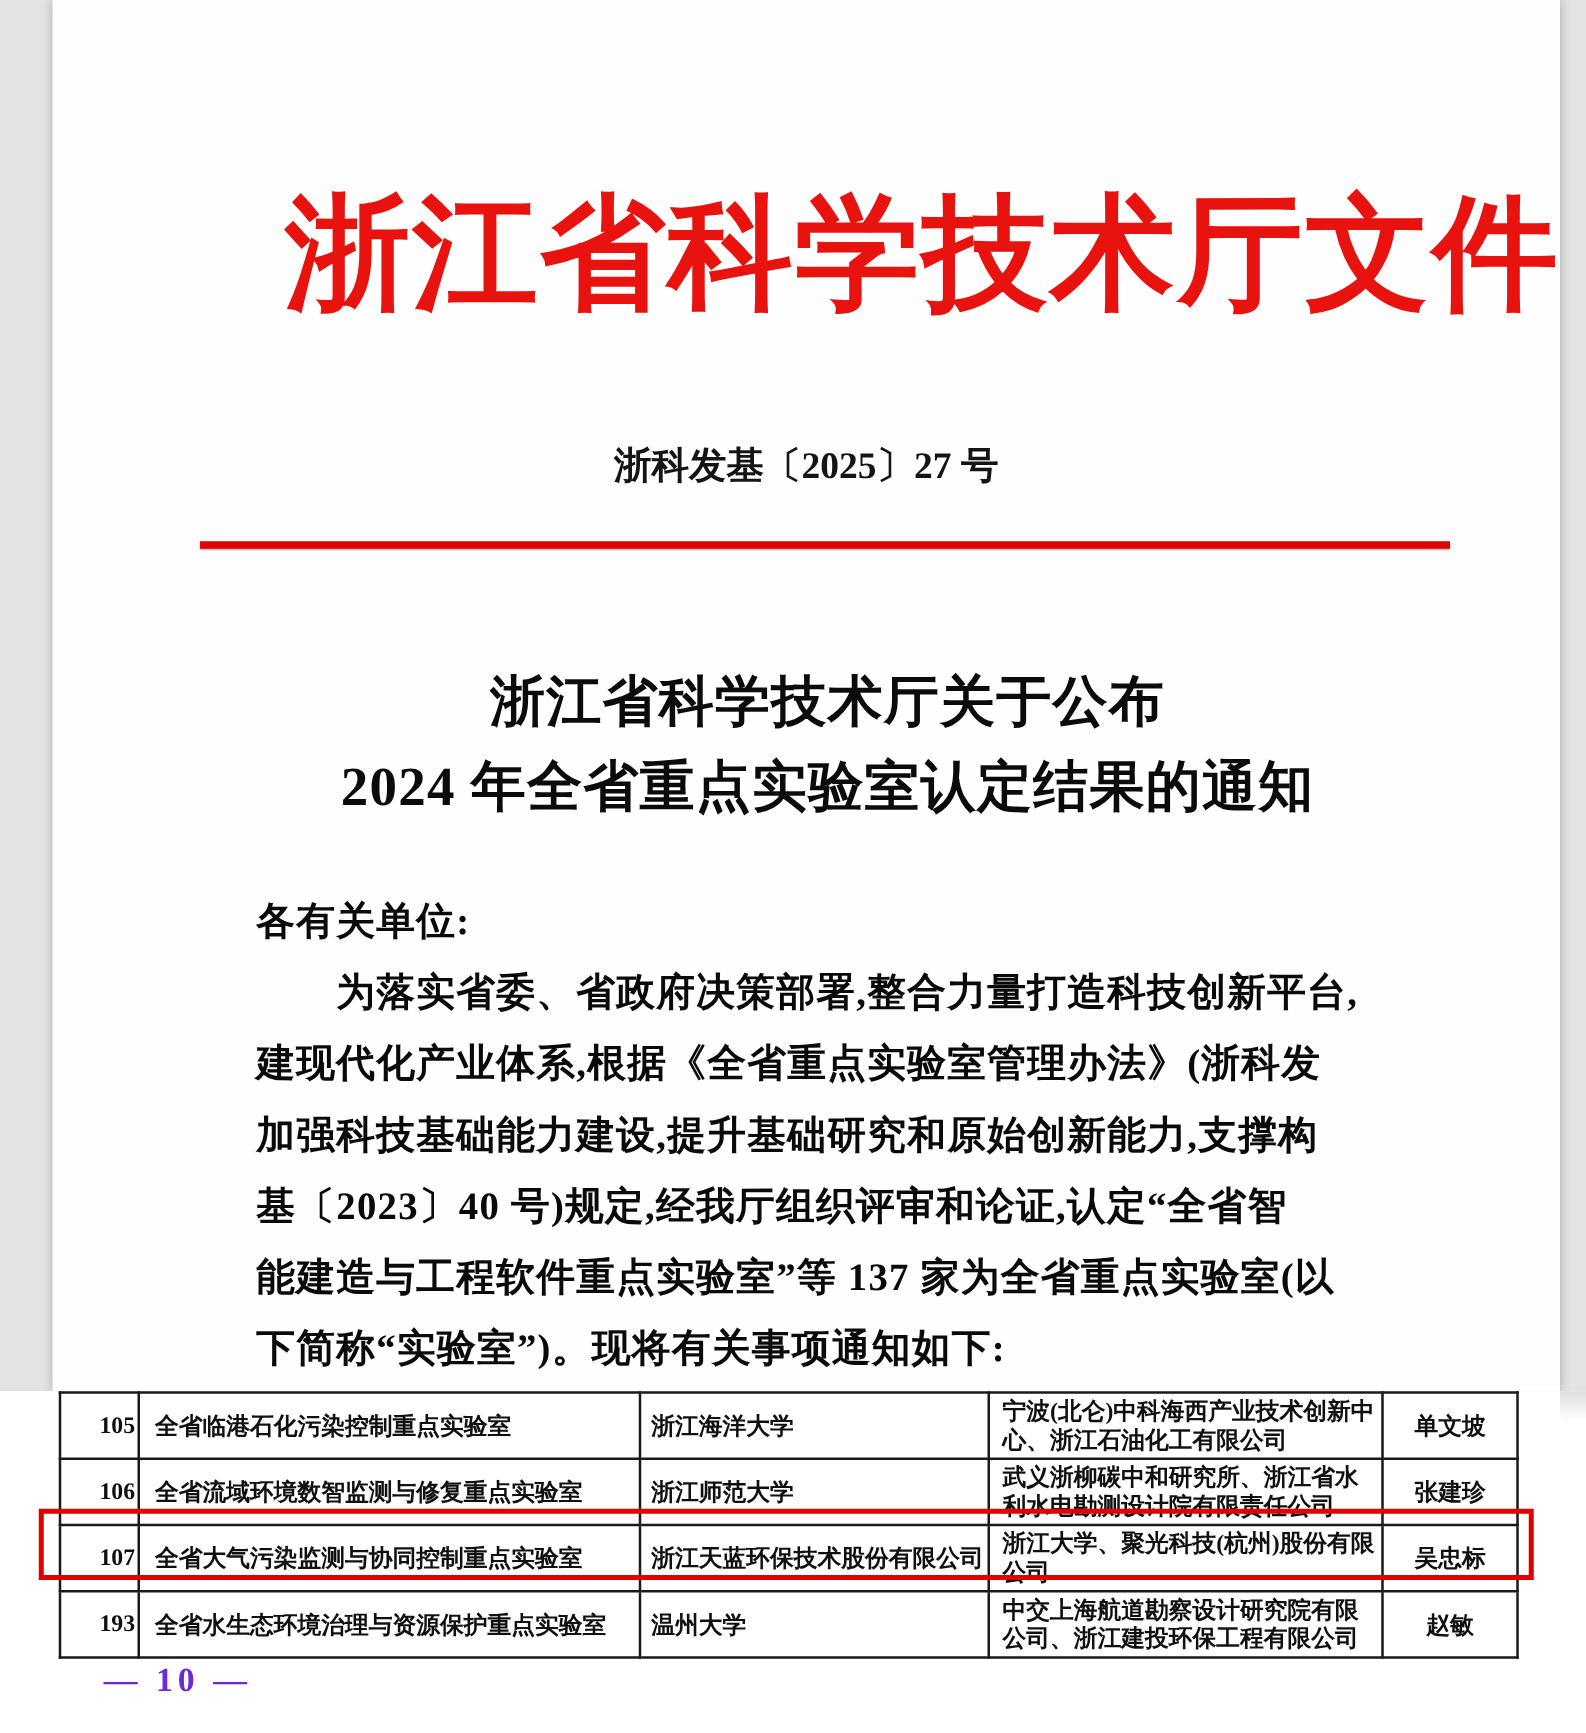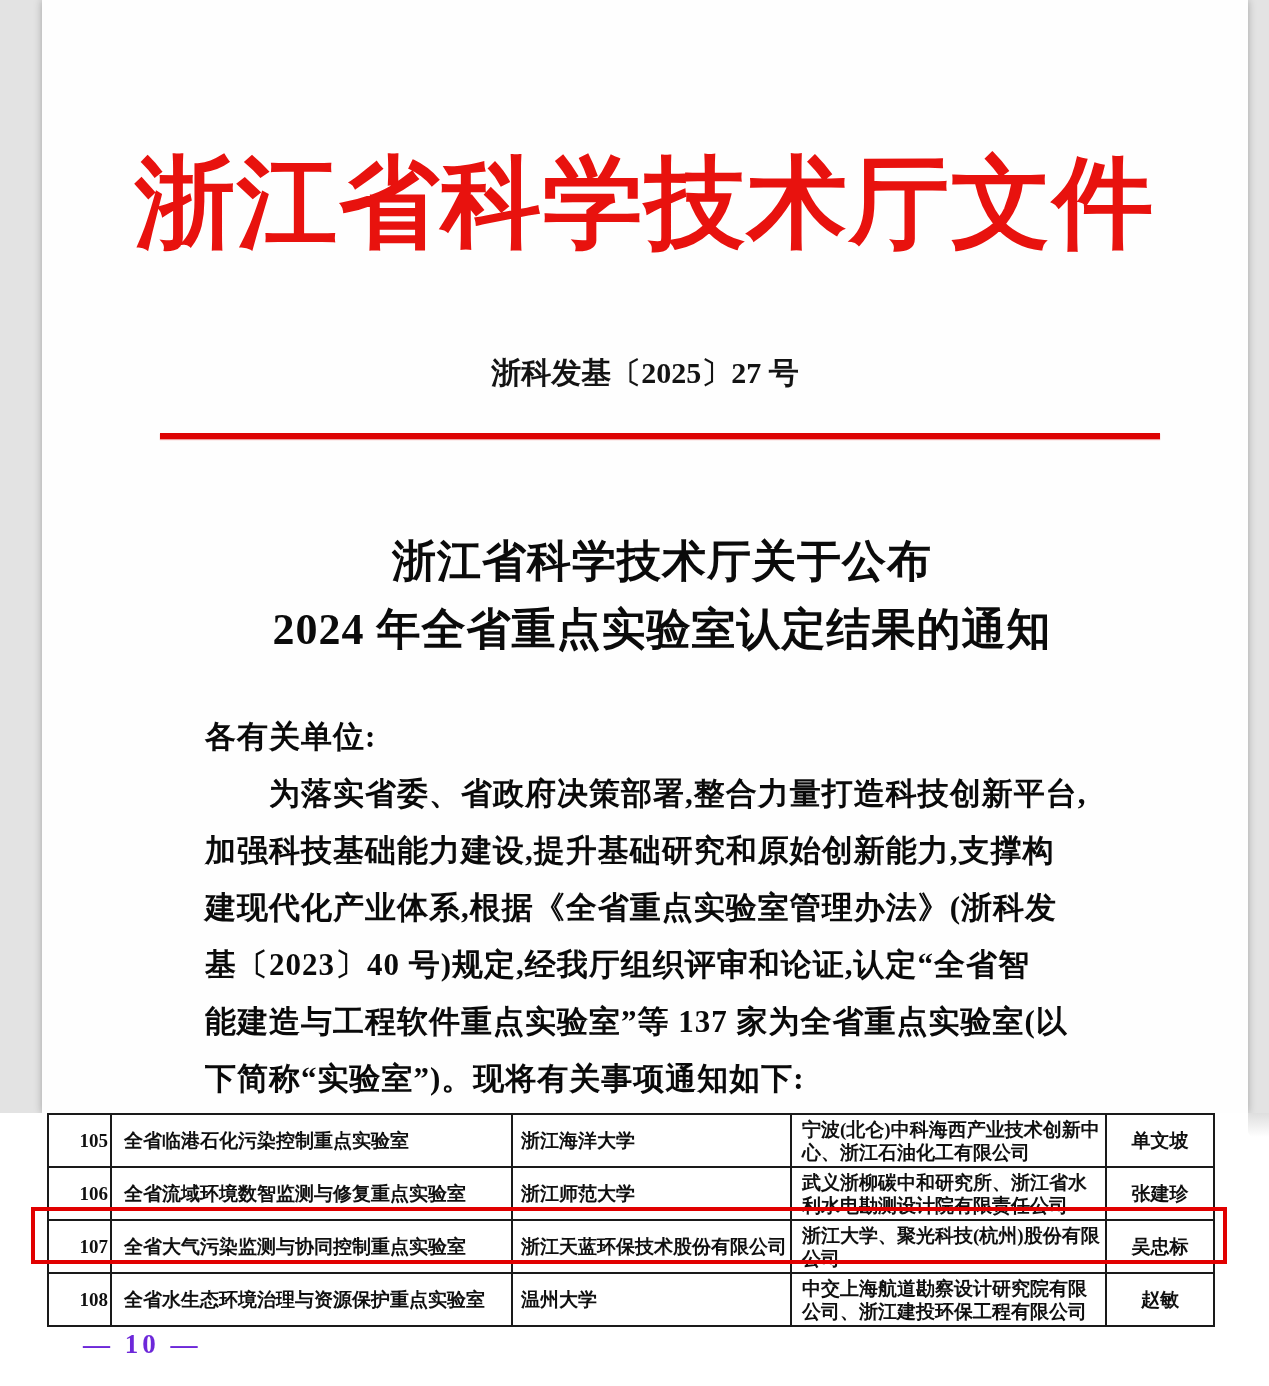--- a/index.html
+++ b/index.html
@@ -12,21 +12,21 @@
   .top-section{
     position:absolute;top:0;left:0;width:1269px;height:1113px;
     background:#e3e3e3;
   }
   .doc-page{
     position:absolute;top:0;left:42px;width:1206px;height:1113px;
     background:#fefefe;box-shadow:0 0 8px rgba(0,0,0,.28);
   }
   .doc-title{
     position:absolute;top:148px;left:0;width:100%;
-    text-align:center;font-size:100px;line-height:112px;font-weight:900;
+    text-align:right;font-size:100px;line-height:112px;font-weight:900;
     letter-spacing:2px;color:#e8120e;white-space:nowrap;margin:0;
   }
   .doc-number{
     position:absolute;top:352px;left:0;width:100%;height:42px;
     text-align:center;font-size:30px;line-height:42px;font-weight:700;color:#141414;
     white-space:nowrap;
   }
   .red-rule{
     position:absolute;top:433px;left:118px;width:1000px;height:6px;
     background:#dd0404;box-shadow:0 1px 1px rgba(221,4,4,.4);
@@ -87,22 +87,22 @@
     <h1 class="doc-title">浙江省科学技术厅文件</h1>
     <div class="doc-number">浙科发基〔2025〕27 号</div>
     <div class="red-rule"></div>
     <div class="notice-title">
       <div>浙江省科学技术厅关于公布</div>
       <div>2024 年全省重点实验室认定结果的通知</div>
     </div>
     <div class="body-text">
       <div class="body-line">各有关单位:</div>
       <div class="body-line indent">为落实省委、省政府决策部署,整合力量打造科技创新平台,</div>
+      <div class="body-line">建现代化产业体系,根据《全省重点实验室管理办法》(浙科发</div>
       <div class="body-line">加强科技基础能力建设,提升基础研究和原始创新能力,支撑构</div>
-      <div class="body-line">建现代化产业体系,根据《全省重点实验室管理办法》(浙科发</div>
       <div class="body-line">基〔2023〕40 号)规定,经我厅组织评审和论证,认定“全省智</div>
       <div class="body-line">能建造与工程软件重点实验室”等 137 家为全省重点实验室(以</div>
       <div class="body-line">下简称“实验室”)。现将有关事项通知如下:</div>
     </div>
   </div>
 </div>
 
 <div class="bottom-section">
   <div class="margin-tail"></div>
   <table class="results-table">
@@ -129,21 +129,21 @@
         <td class="director">张建珍</td>
       </tr>
       <tr>
         <td class="num">107</td>
         <td class="lab">全省大气污染监测与协同控制重点实验室</td>
         <td class="inst">浙江天蓝环保技术股份有限公司</td>
         <td class="partners">浙江大学、聚光科技(杭州)股份有限公司</td>
         <td class="director">吴忠标</td>
       </tr>
       <tr>
-        <td class="num">108</td>
+        <td class="num">193</td>
         <td class="lab">全省水生态环境治理与资源保护重点实验室</td>
         <td class="inst">温州大学</td>
         <td class="partners">中交上海航道勘察设计研究院有限公司、浙江建投环保工程有限公司</td>
         <td class="director">赵敏</td>
       </tr>
     </tbody>
   </table>
   <div class="red-highlight"></div>
   <div class="page-number">— 10 —</div>
 </div>

